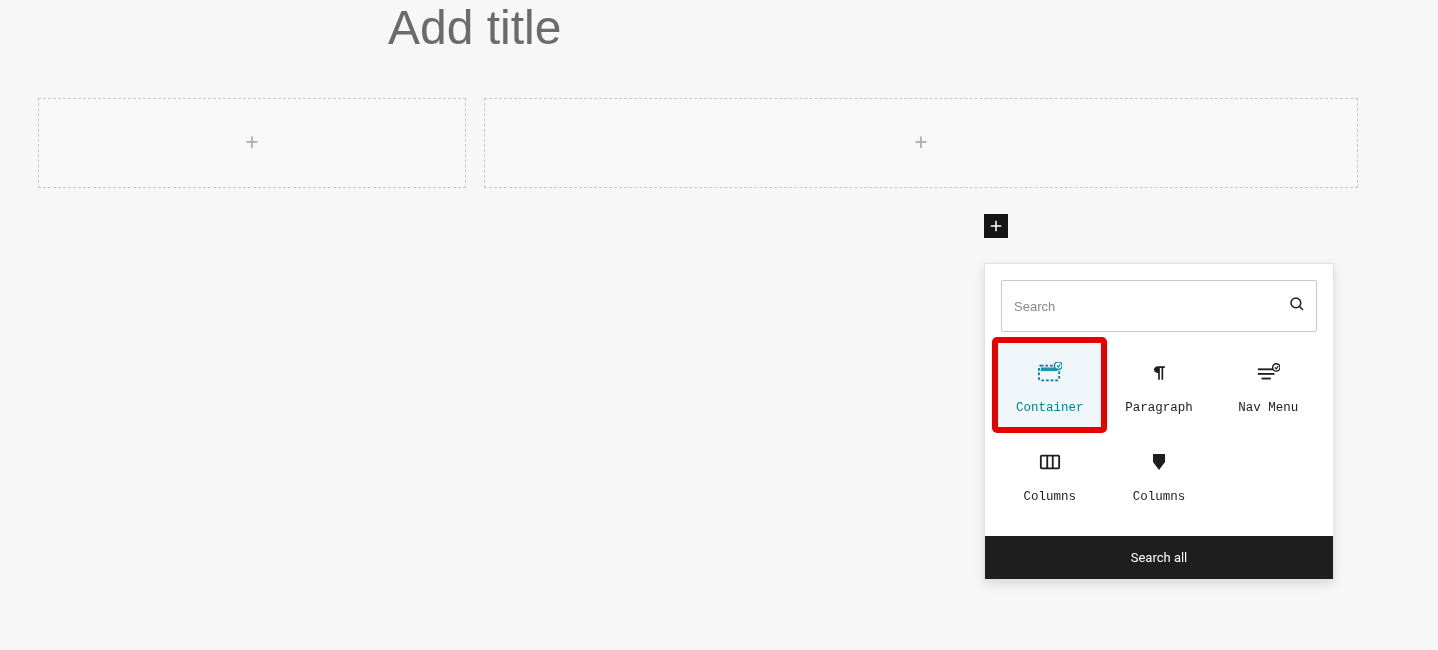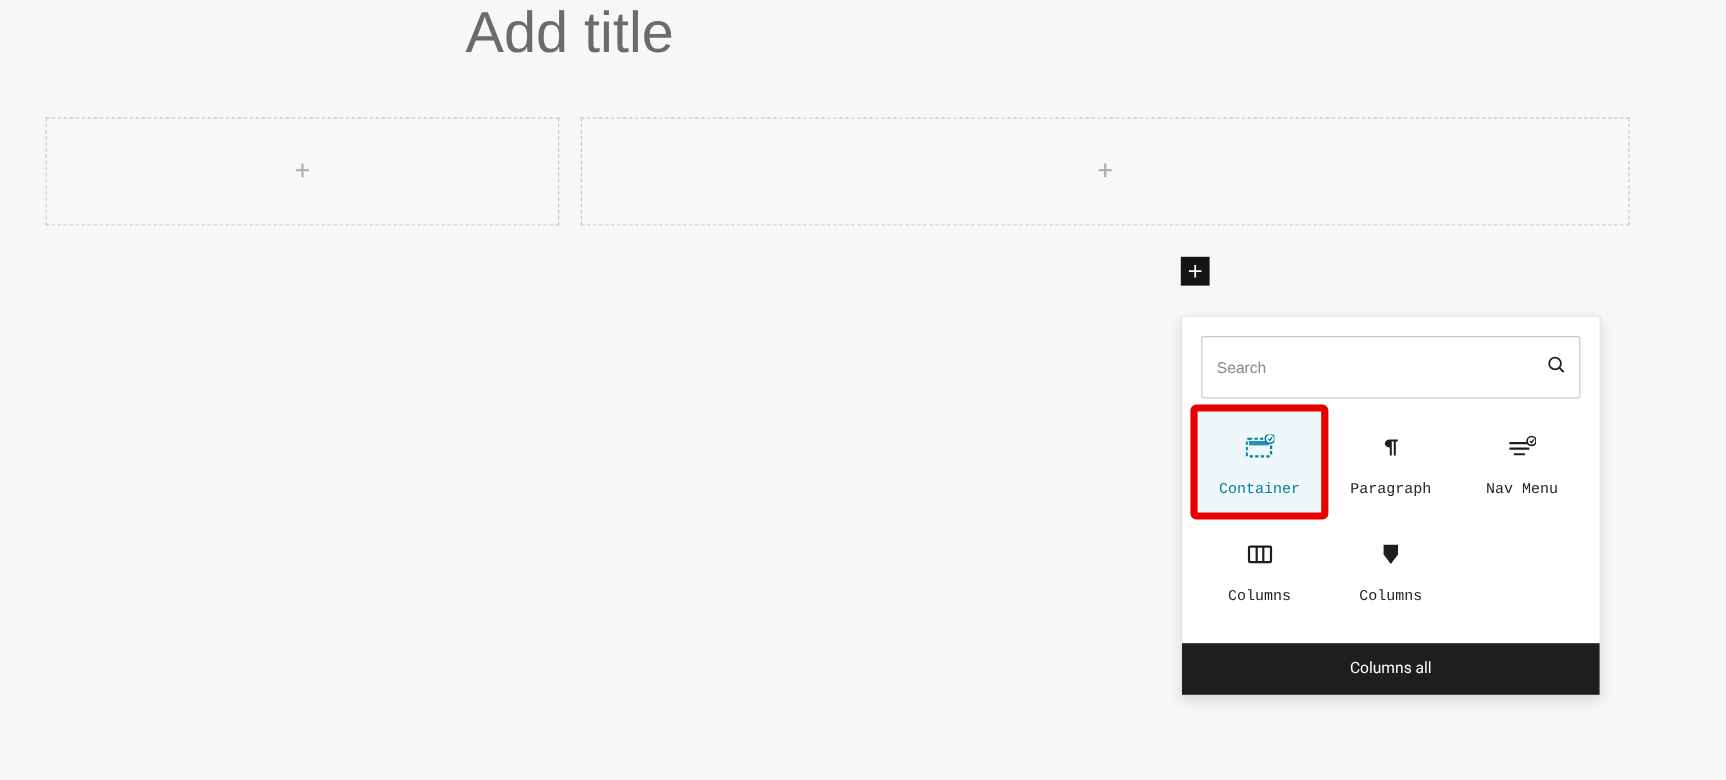--- a/index.html
+++ b/index.html
@@ -219,14 +219,14 @@
       <span class="block-icon">
         <svg width="18" height="20" viewBox="0 0 18 20" fill="currentColor">
           <path d="M3 2 L15 2 L15 10 L9 18 L3 10 Z"></path>
         </svg>
       </span>
       <span class="block-label">Columns</span>
     </div>
 
   </div>
 
-  <div class="browse-all">Columns all</div>
+  <div class="browse-all">Search all</div>
 </div>
 
 </body></html>

